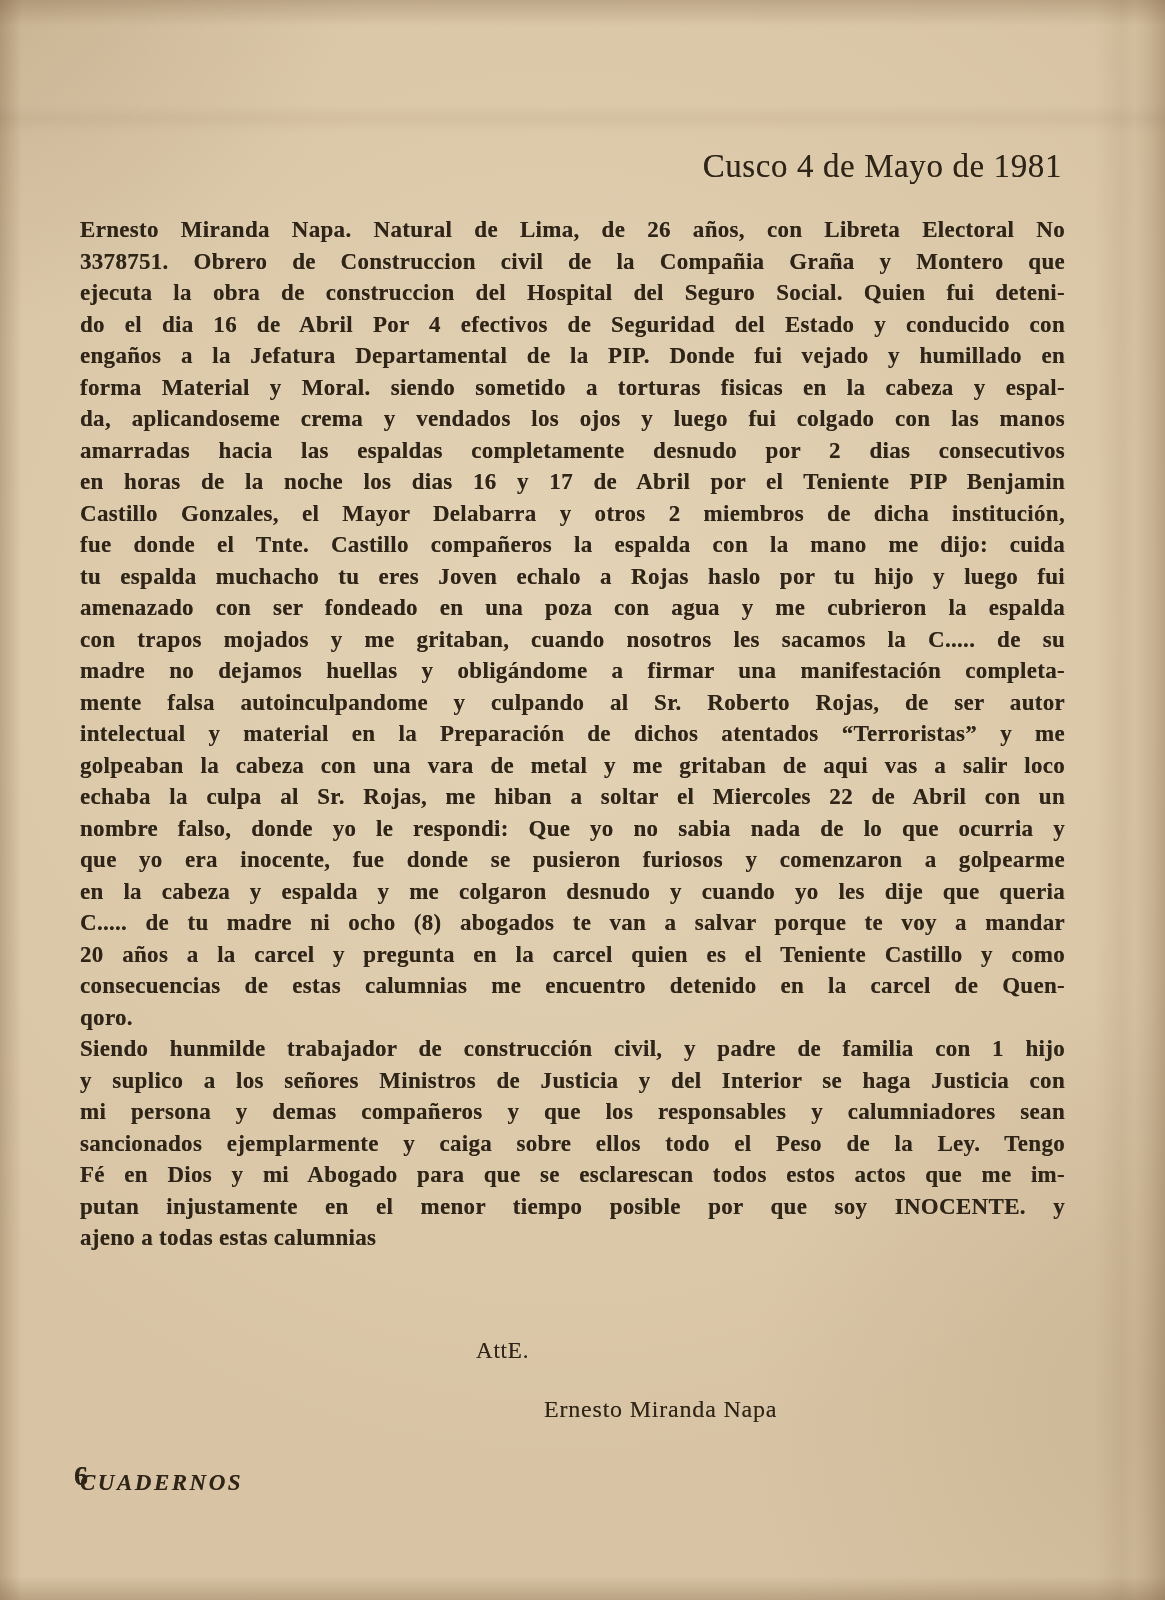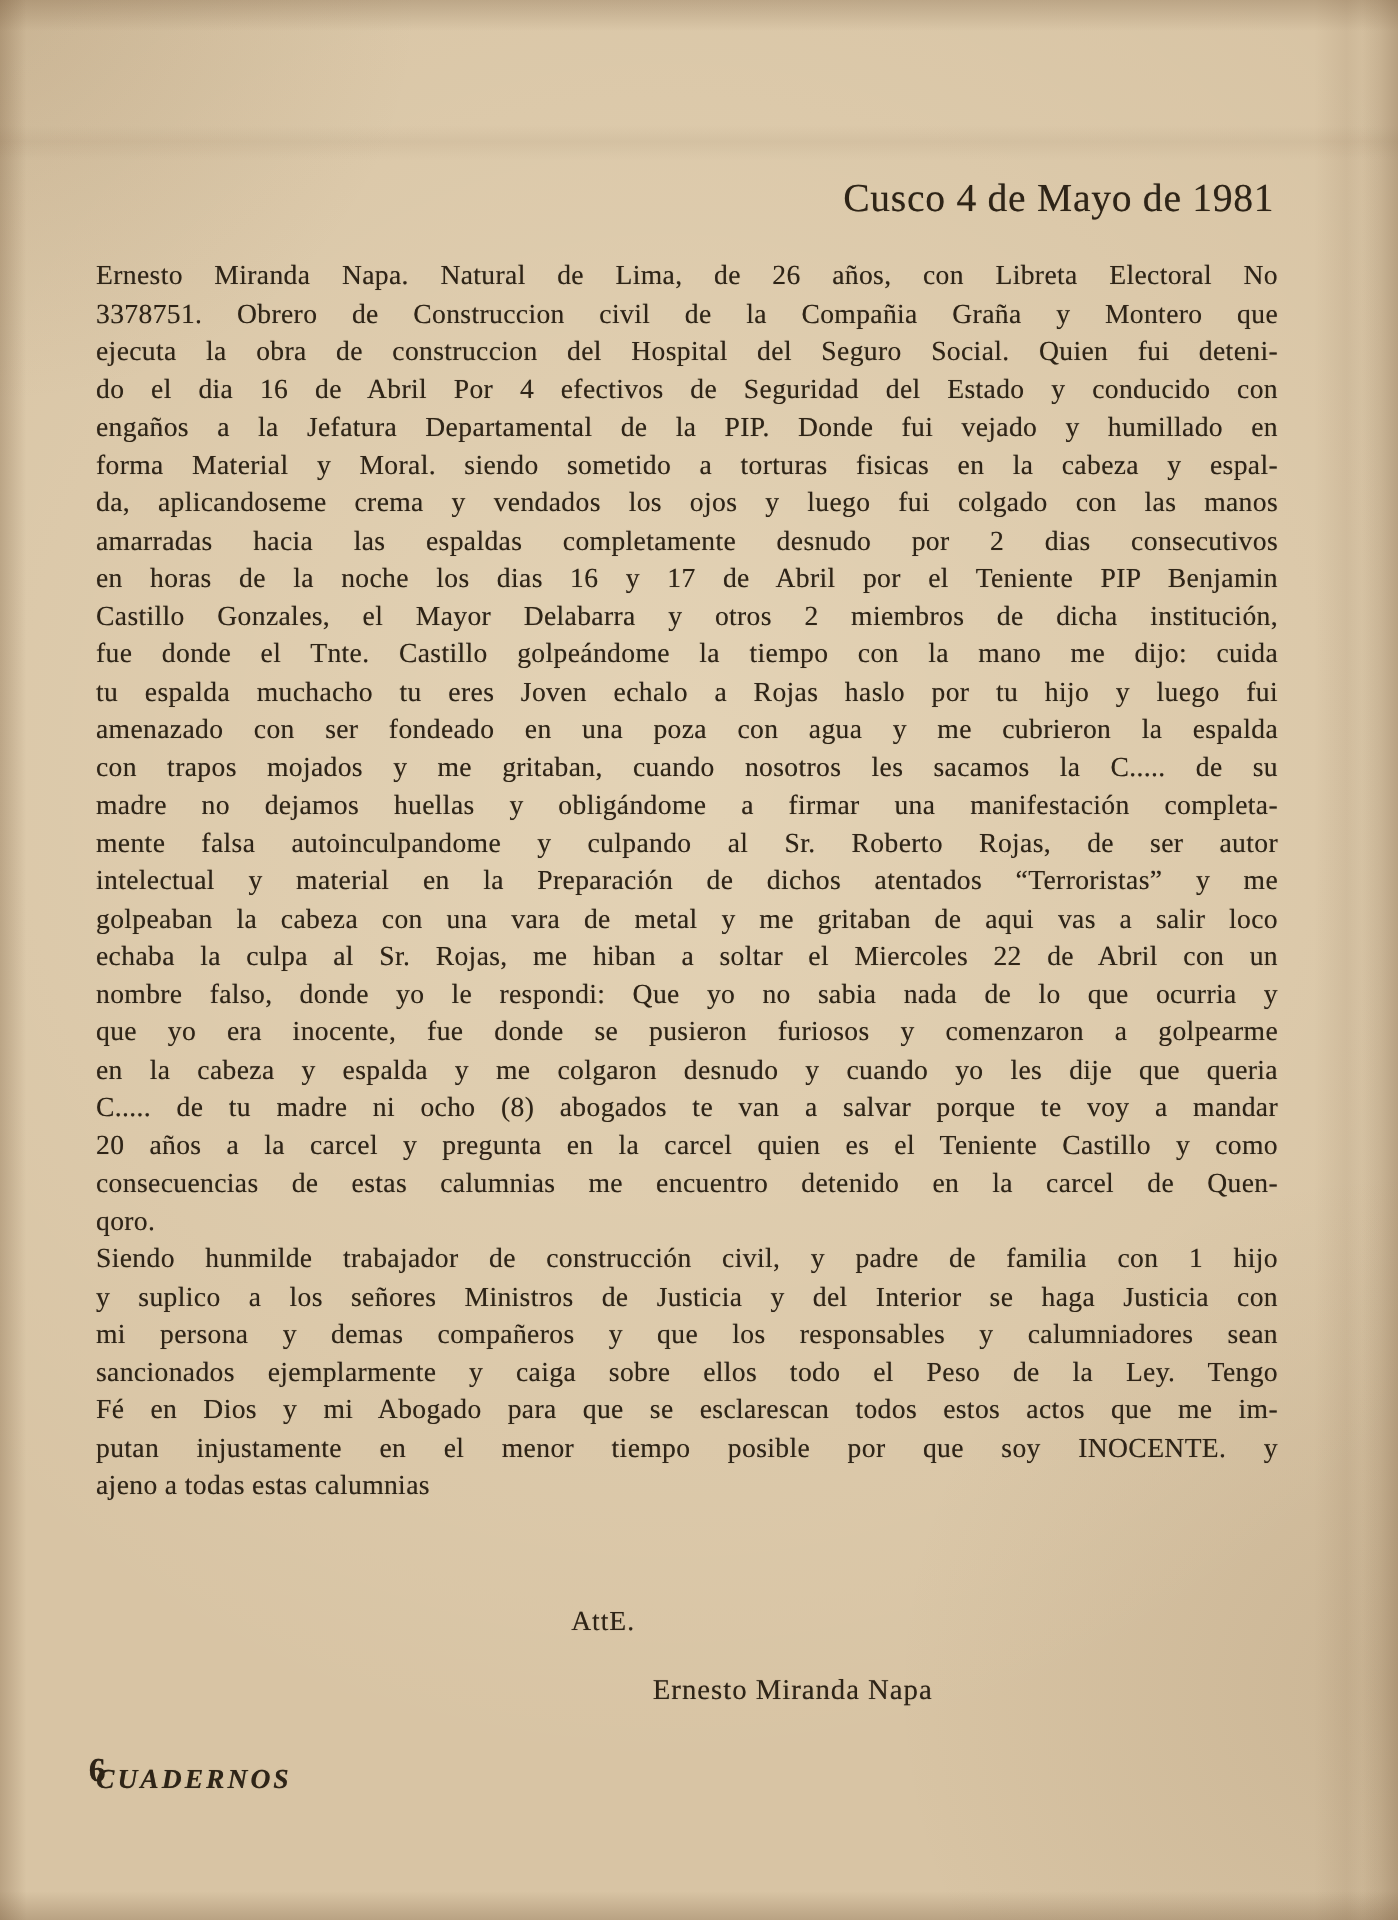--- a/index.html
+++ b/index.html
@@ -46,20 +46,21 @@
     letter-spacing: 0.3px;
     text-shadow: 0 0 0.6px rgba(46,36,23,.5);
   }
   .para { margin: 0; }
   .line {
     height: 31.5px;
     line-height: 31.5px;
     text-align: justify;
     text-align-last: justify;
     white-space: nowrap;
+    font-weight: bold;
   }
   .line.last {
     text-align-last: left;
     white-space: normal;
   }
   .closing {
     position: absolute;
     top: 1338px;
     left: 476px;
     font-size: 23px;
@@ -105,21 +106,21 @@
         <div class="line">Ernesto Miranda Napa. Natural de Lima, de 26 años, con Libreta Electoral No</div>
         <div class="line">3378751. Obrero de Construccion civil de la Compañia Graña y Montero que</div>
         <div class="line">ejecuta la obra de construccion del Hospital del Seguro Social. Quien fui deteni-</div>
         <div class="line">do el dia 16 de Abril Por 4 efectivos de Seguridad del Estado y conducido con</div>
         <div class="line">engaños a la Jefatura Departamental de la PIP. Donde fui vejado y humillado en</div>
         <div class="line">forma Material y Moral. siendo sometido a torturas fisicas en la cabeza y espal-</div>
         <div class="line">da, aplicandoseme crema y vendados los ojos y luego fui colgado con las manos</div>
         <div class="line">amarradas hacia las espaldas completamente desnudo por 2 dias consecutivos</div>
         <div class="line">en horas de la noche los dias 16 y 17 de Abril por el Teniente PIP Benjamin</div>
         <div class="line">Castillo Gonzales, el Mayor Delabarra y otros 2 miembros de dicha institución,</div>
-        <div class="line">fue donde el Tnte. Castillo golpeándome la tiempo con la mano me dijo: cuida</div>
+        <div class="line">fue donde el Tnte. Castillo compañeros la espalda con la mano me dijo: cuida</div>
         <div class="line">tu espalda muchacho tu eres Joven echalo a Rojas haslo por tu hijo y luego fui</div>
         <div class="line">amenazado con ser fondeado en una poza con agua y me cubrieron la espalda</div>
         <div class="line">con trapos mojados y me gritaban, cuando nosotros les sacamos la C..... de su</div>
         <div class="line">madre no dejamos huellas y obligándome a firmar una manifestación completa-</div>
         <div class="line">mente falsa autoinculpandome y culpando al Sr. Roberto Rojas, de ser autor</div>
         <div class="line">intelectual y material en la Preparación de dichos atentados “Terroristas” y me</div>
         <div class="line">golpeaban la cabeza con una vara de metal y me gritaban de aqui vas a salir loco</div>
         <div class="line">echaba la culpa al Sr. Rojas, me hiban a soltar el Miercoles 22 de Abril con un</div>
         <div class="line">nombre falso, donde yo le respondi: Que yo no sabia nada de lo que ocurria y</div>
         <div class="line">que yo era inocente, fue donde se pusieron furiosos y comenzaron a golpearme</div>

